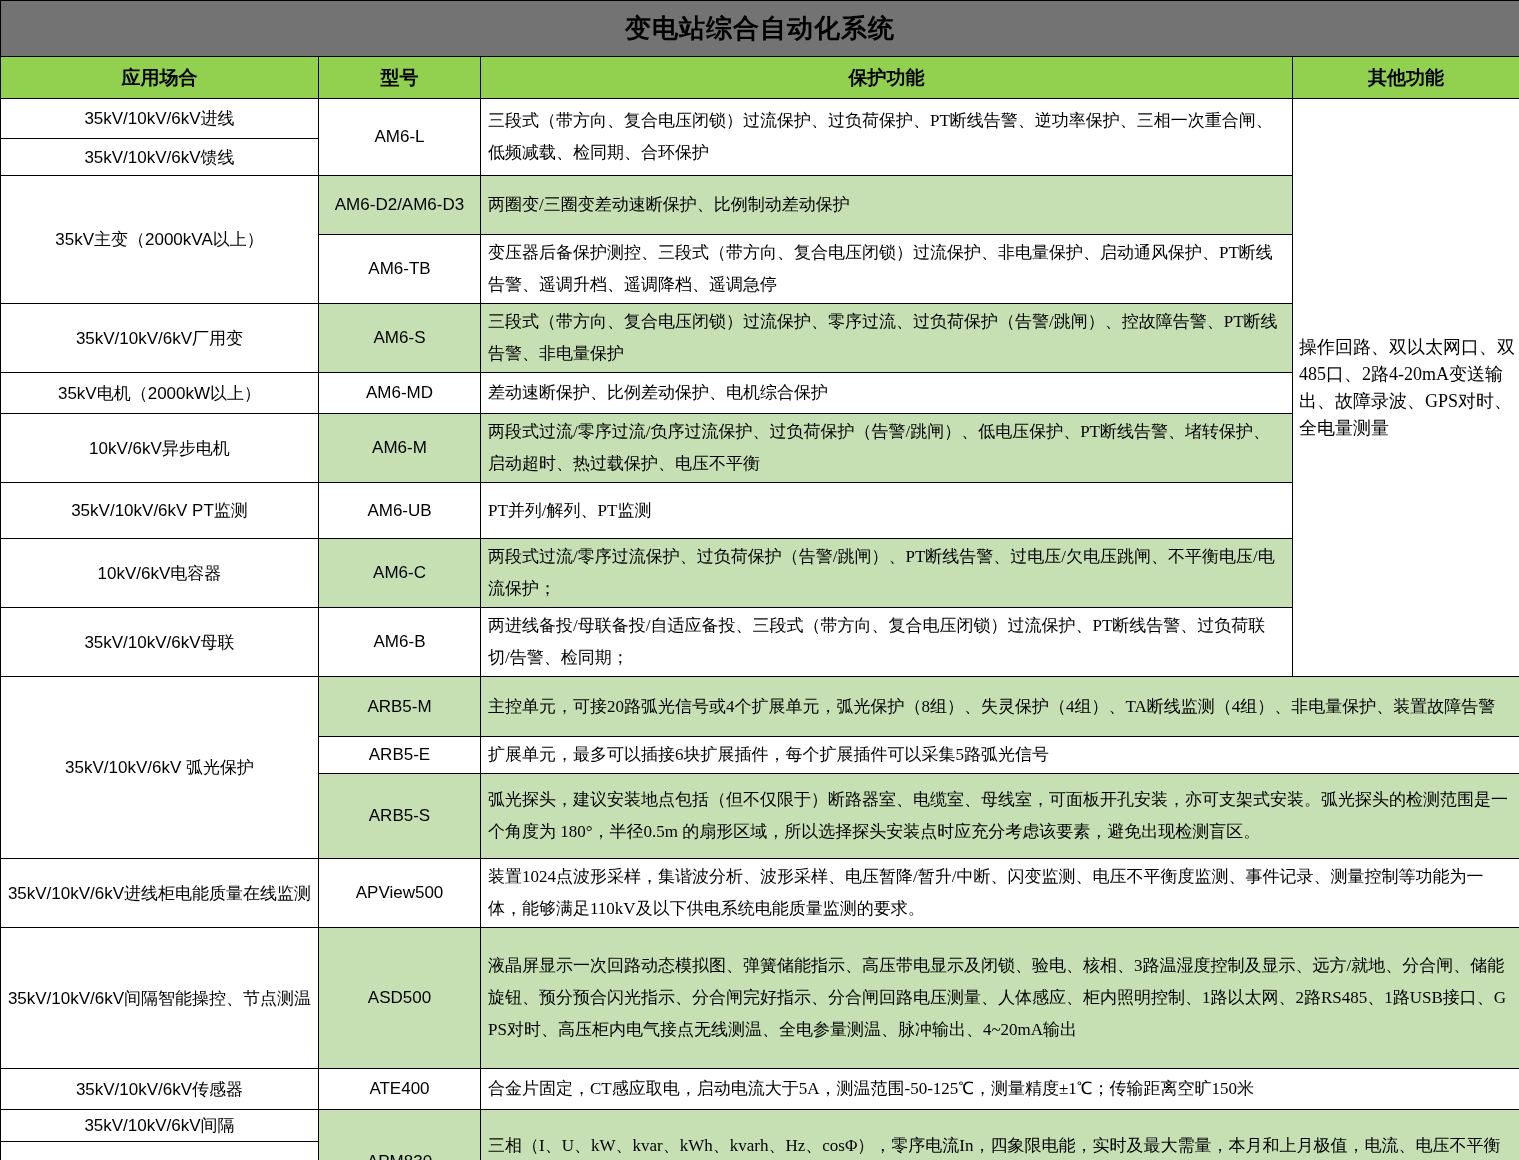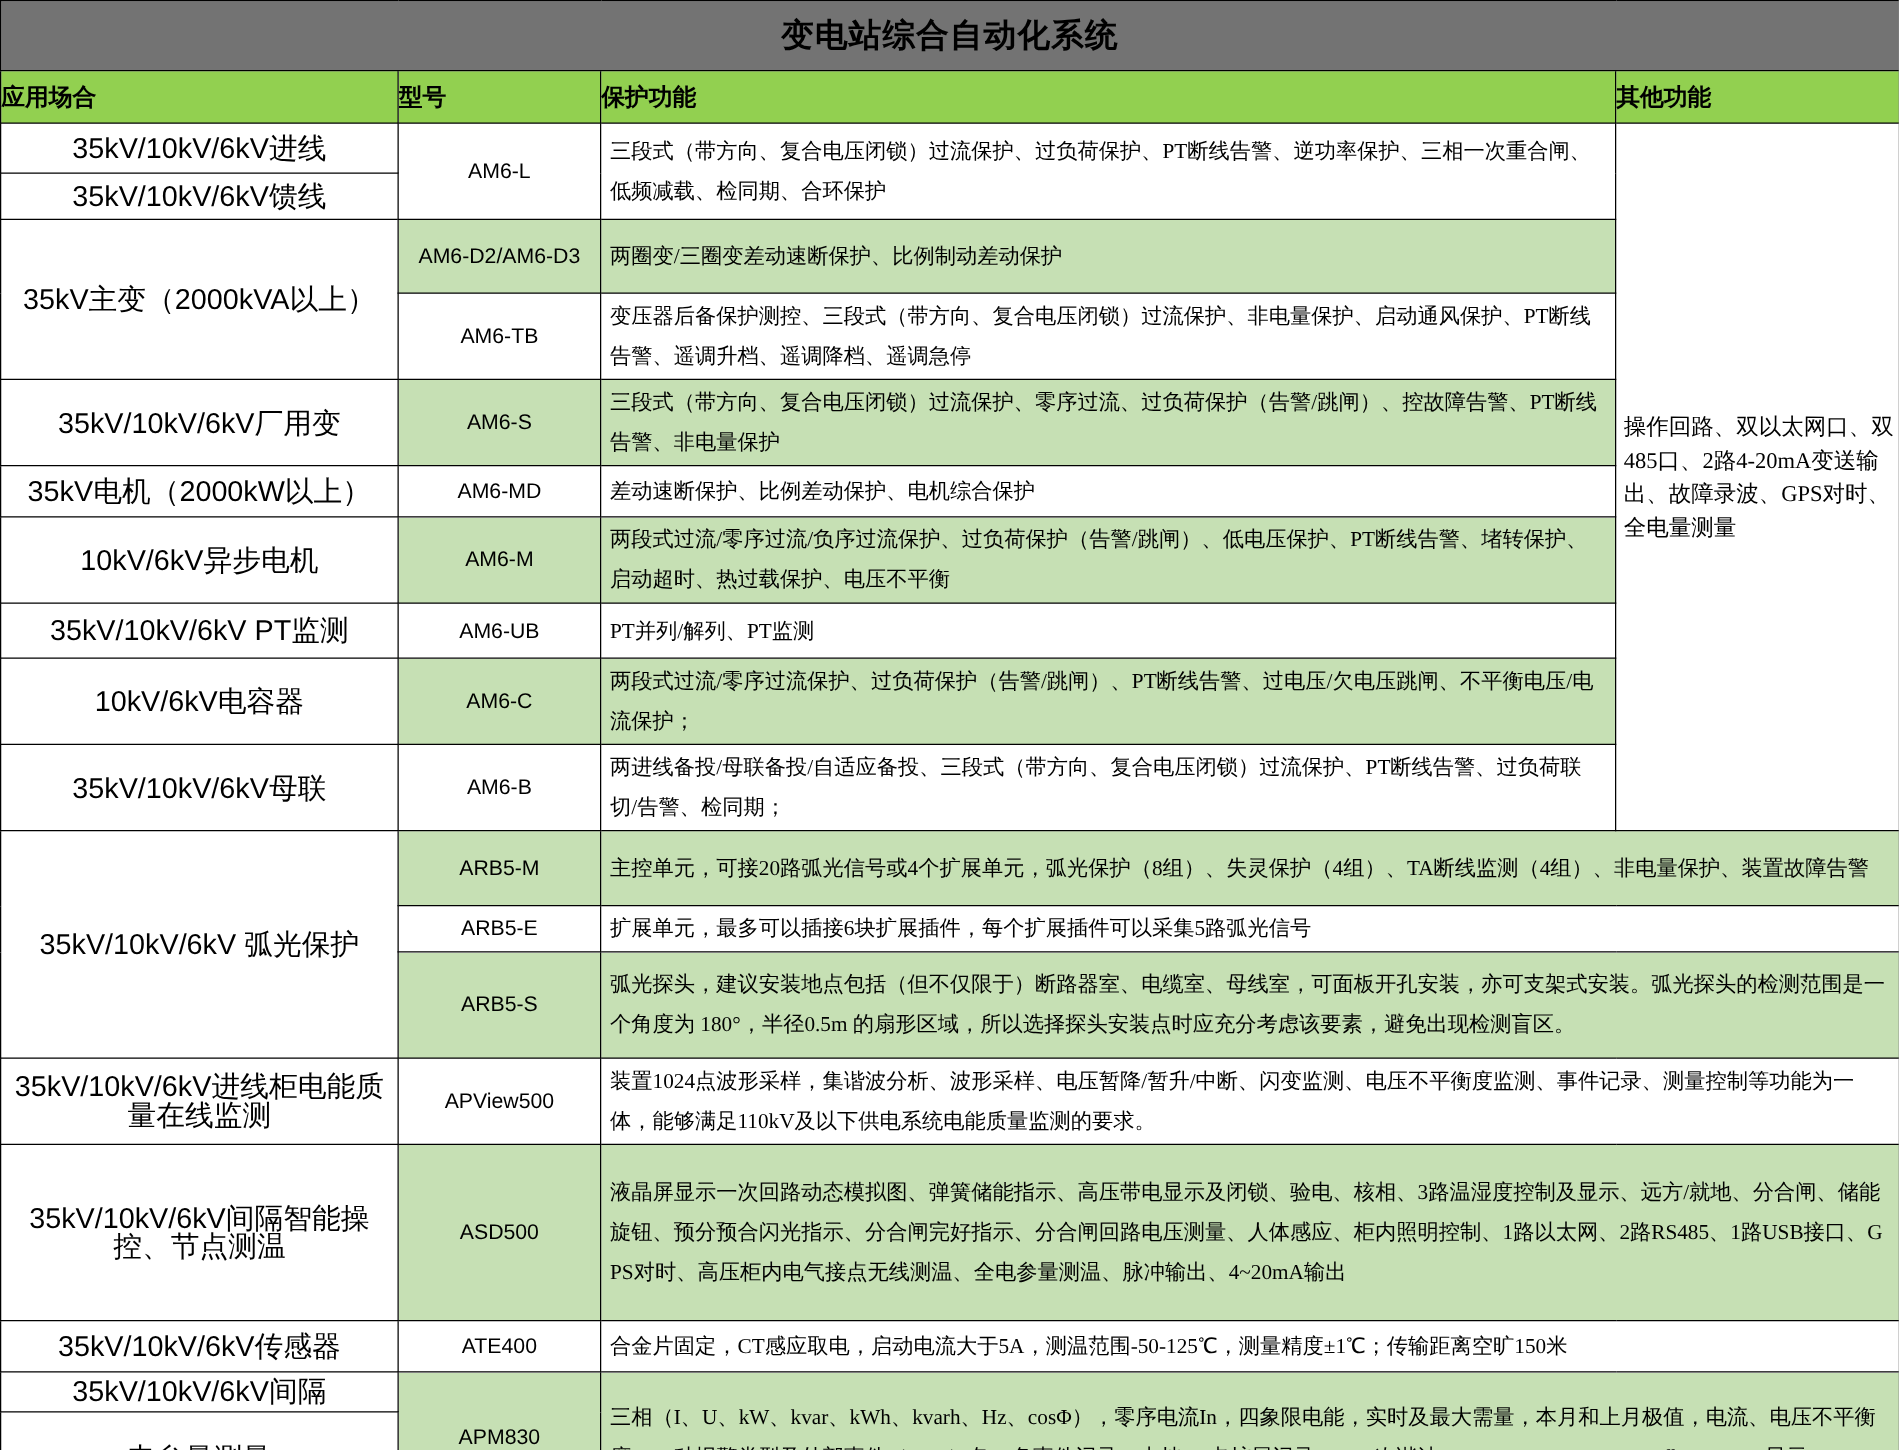--- a/index.html
+++ b/index.html
@@ -26,25 +26,25 @@
     font-size: 26px;
     font-weight: bold;
     letter-spacing: 1px;
     background: #737373;
   }
   th.col-h {
     height: 42px;
     background: var(--header-green, #92D050);
     font-size: 19px;
     font-weight: bold;
-    text-align: left;
+    text-align: center;
   }
   td.a {
     text-align: center;
-    font-size: 23px;
+    font-size: 17px;
     line-height: 23px;
     padding: 2px 6px;
     background: #fff;
   }
   td.m {
     text-align: center;
     font-size: 17px;
     background: #fff;
   }
   td.p {
@@ -121,21 +121,21 @@
     <td class="m">AM6-MD</td>
     <td class="p">差动速断保护、比例差动保护、电机综合保护</td>
   </tr>
 
   <tr style="height:50px">
     <td class="a">10kV/6kV异步电机</td>
     <td class="m g">AM6-M</td>
     <td class="p g">两段式过流/零序过流/负序过流保护、过负荷保护（告警/跳闸）、低电压保护、PT断线告警、堵转保护、启动超时、热过载保护、电压不平衡</td>
   </tr>
 
-  <tr style="height:44px">
+  <tr style="height:56px">
     <td class="a">35kV/10kV/6kV PT监测</td>
     <td class="m">AM6-UB</td>
     <td class="p">PT并列/解列、PT监测</td>
   </tr>
 
   <tr style="height:61px">
     <td class="a">10kV/6kV电容器</td>
     <td class="m g">AM6-C</td>
     <td class="p g">两段式过流/零序过流保护、过负荷保护（告警/跳闸）、PT断线告警、过电压/欠电压跳闸、不平衡电压/电流保护；</td>
   </tr>

